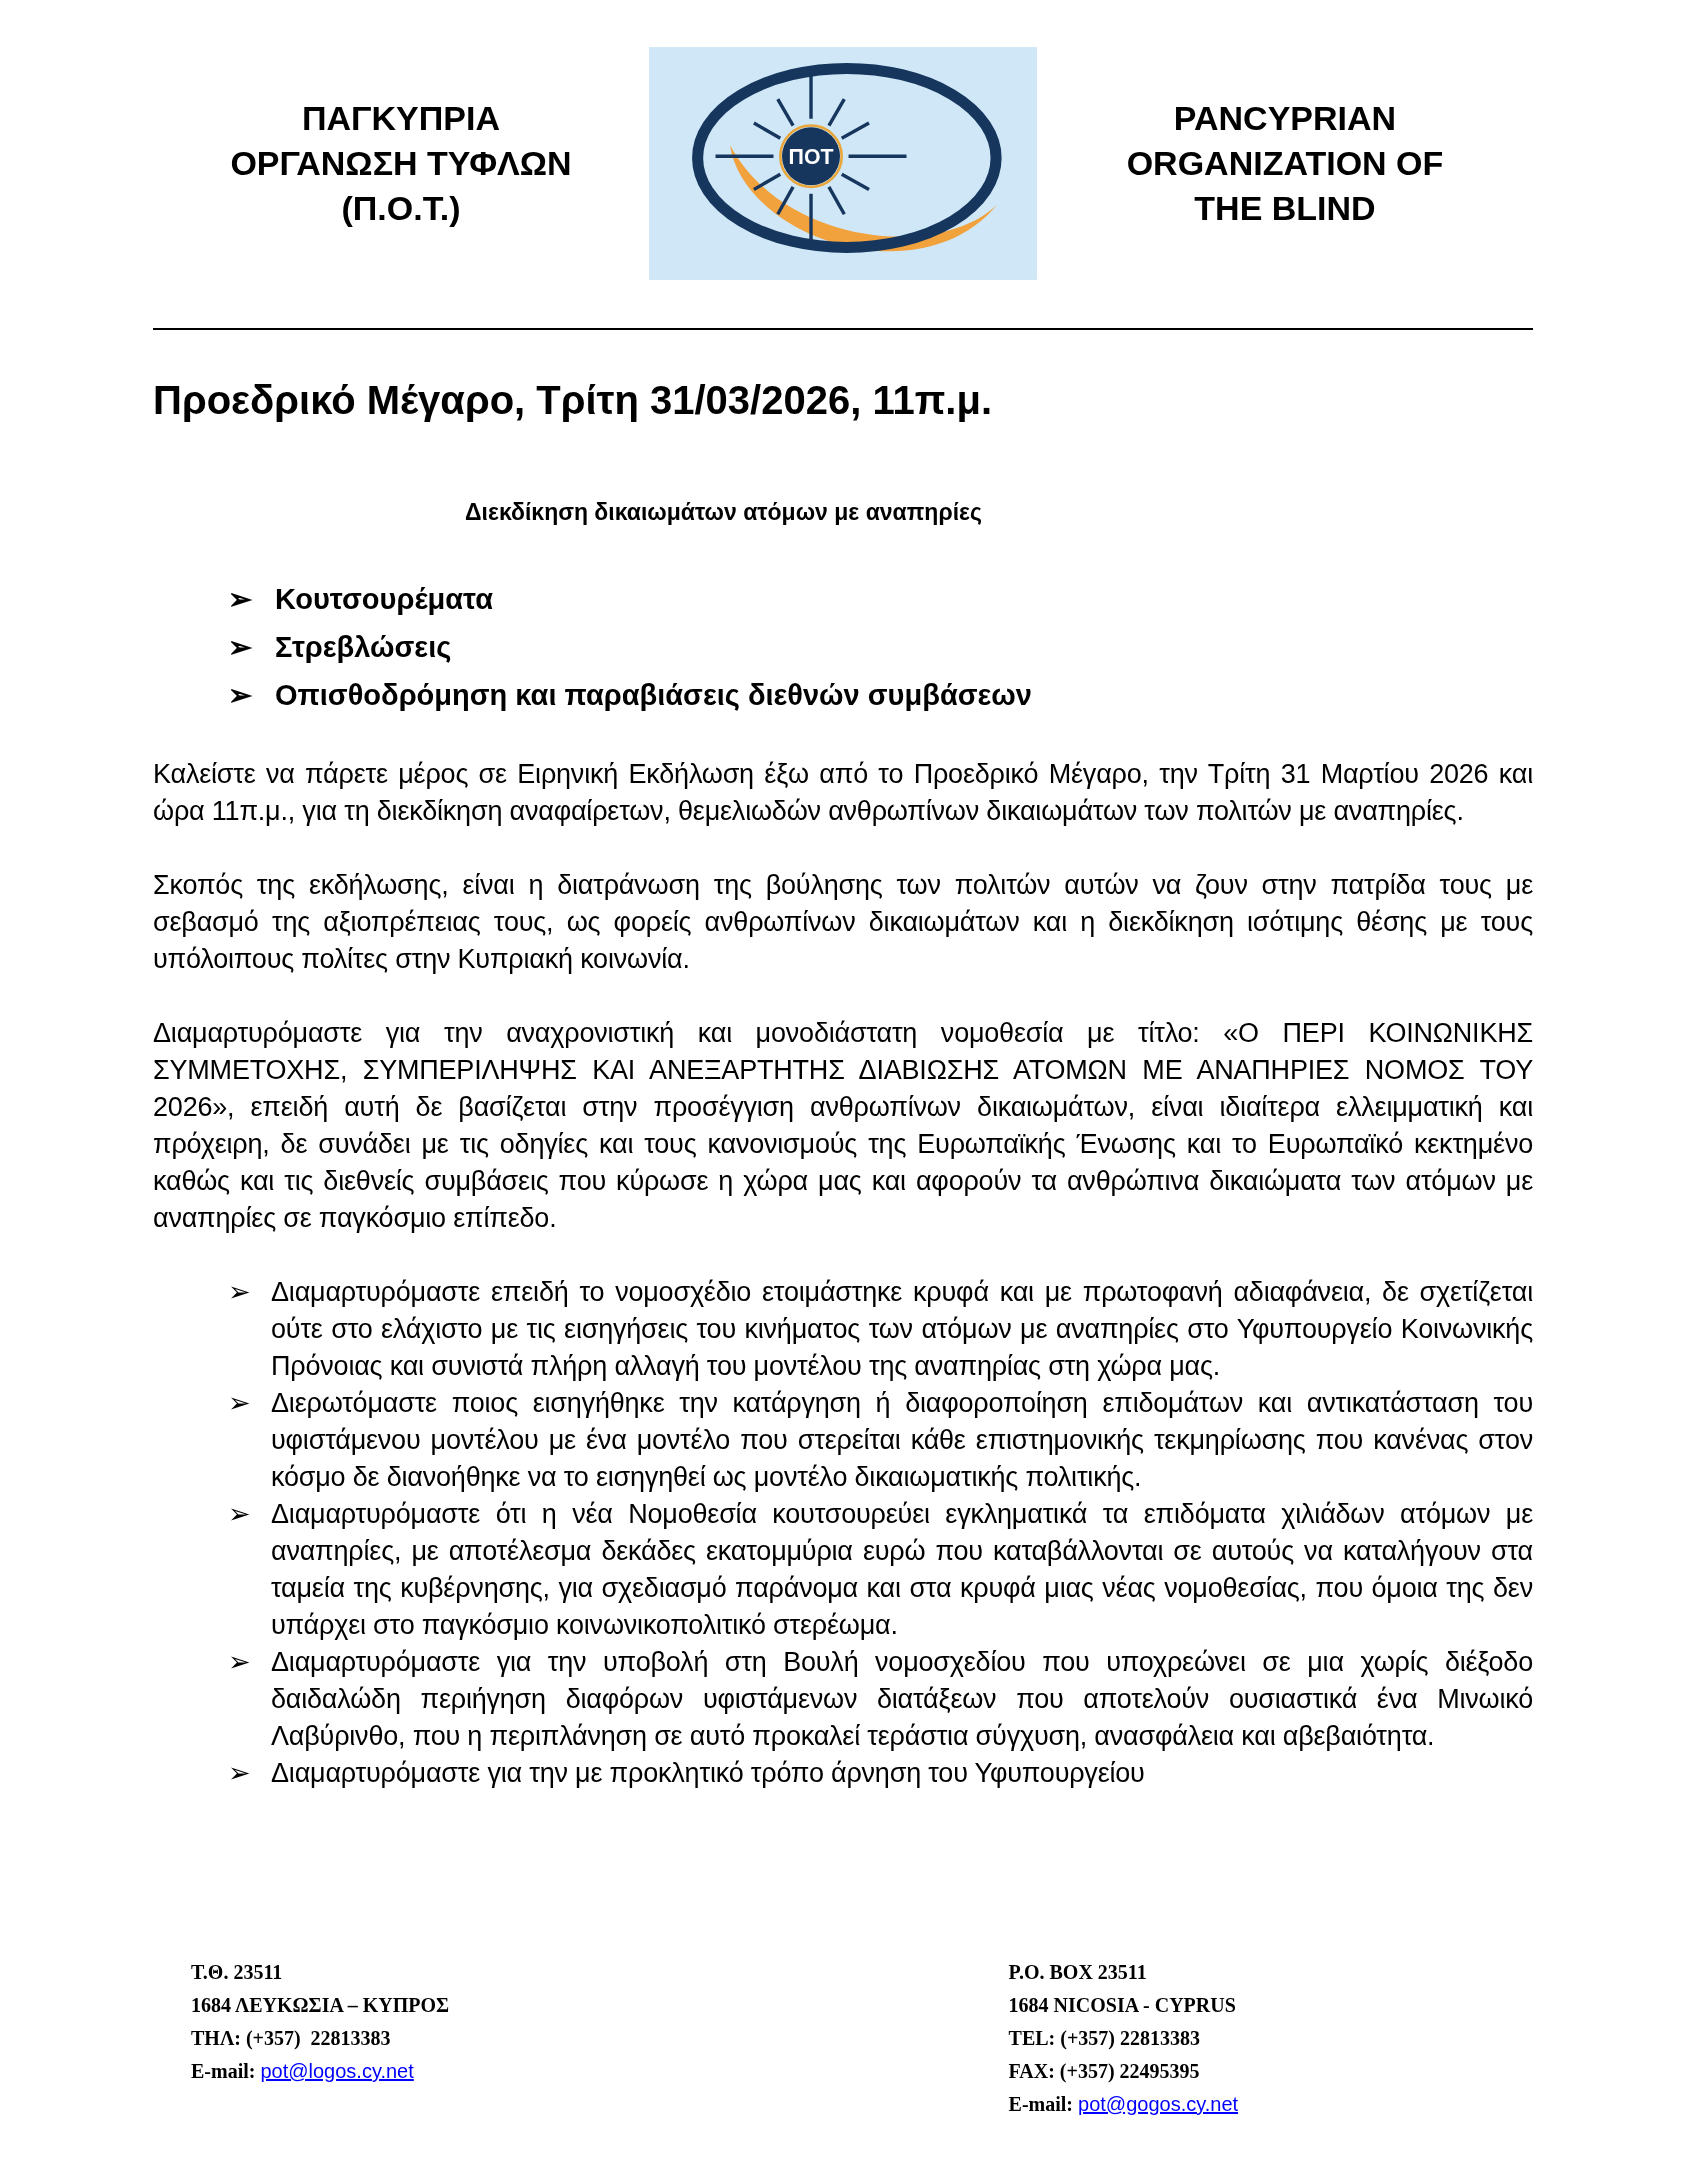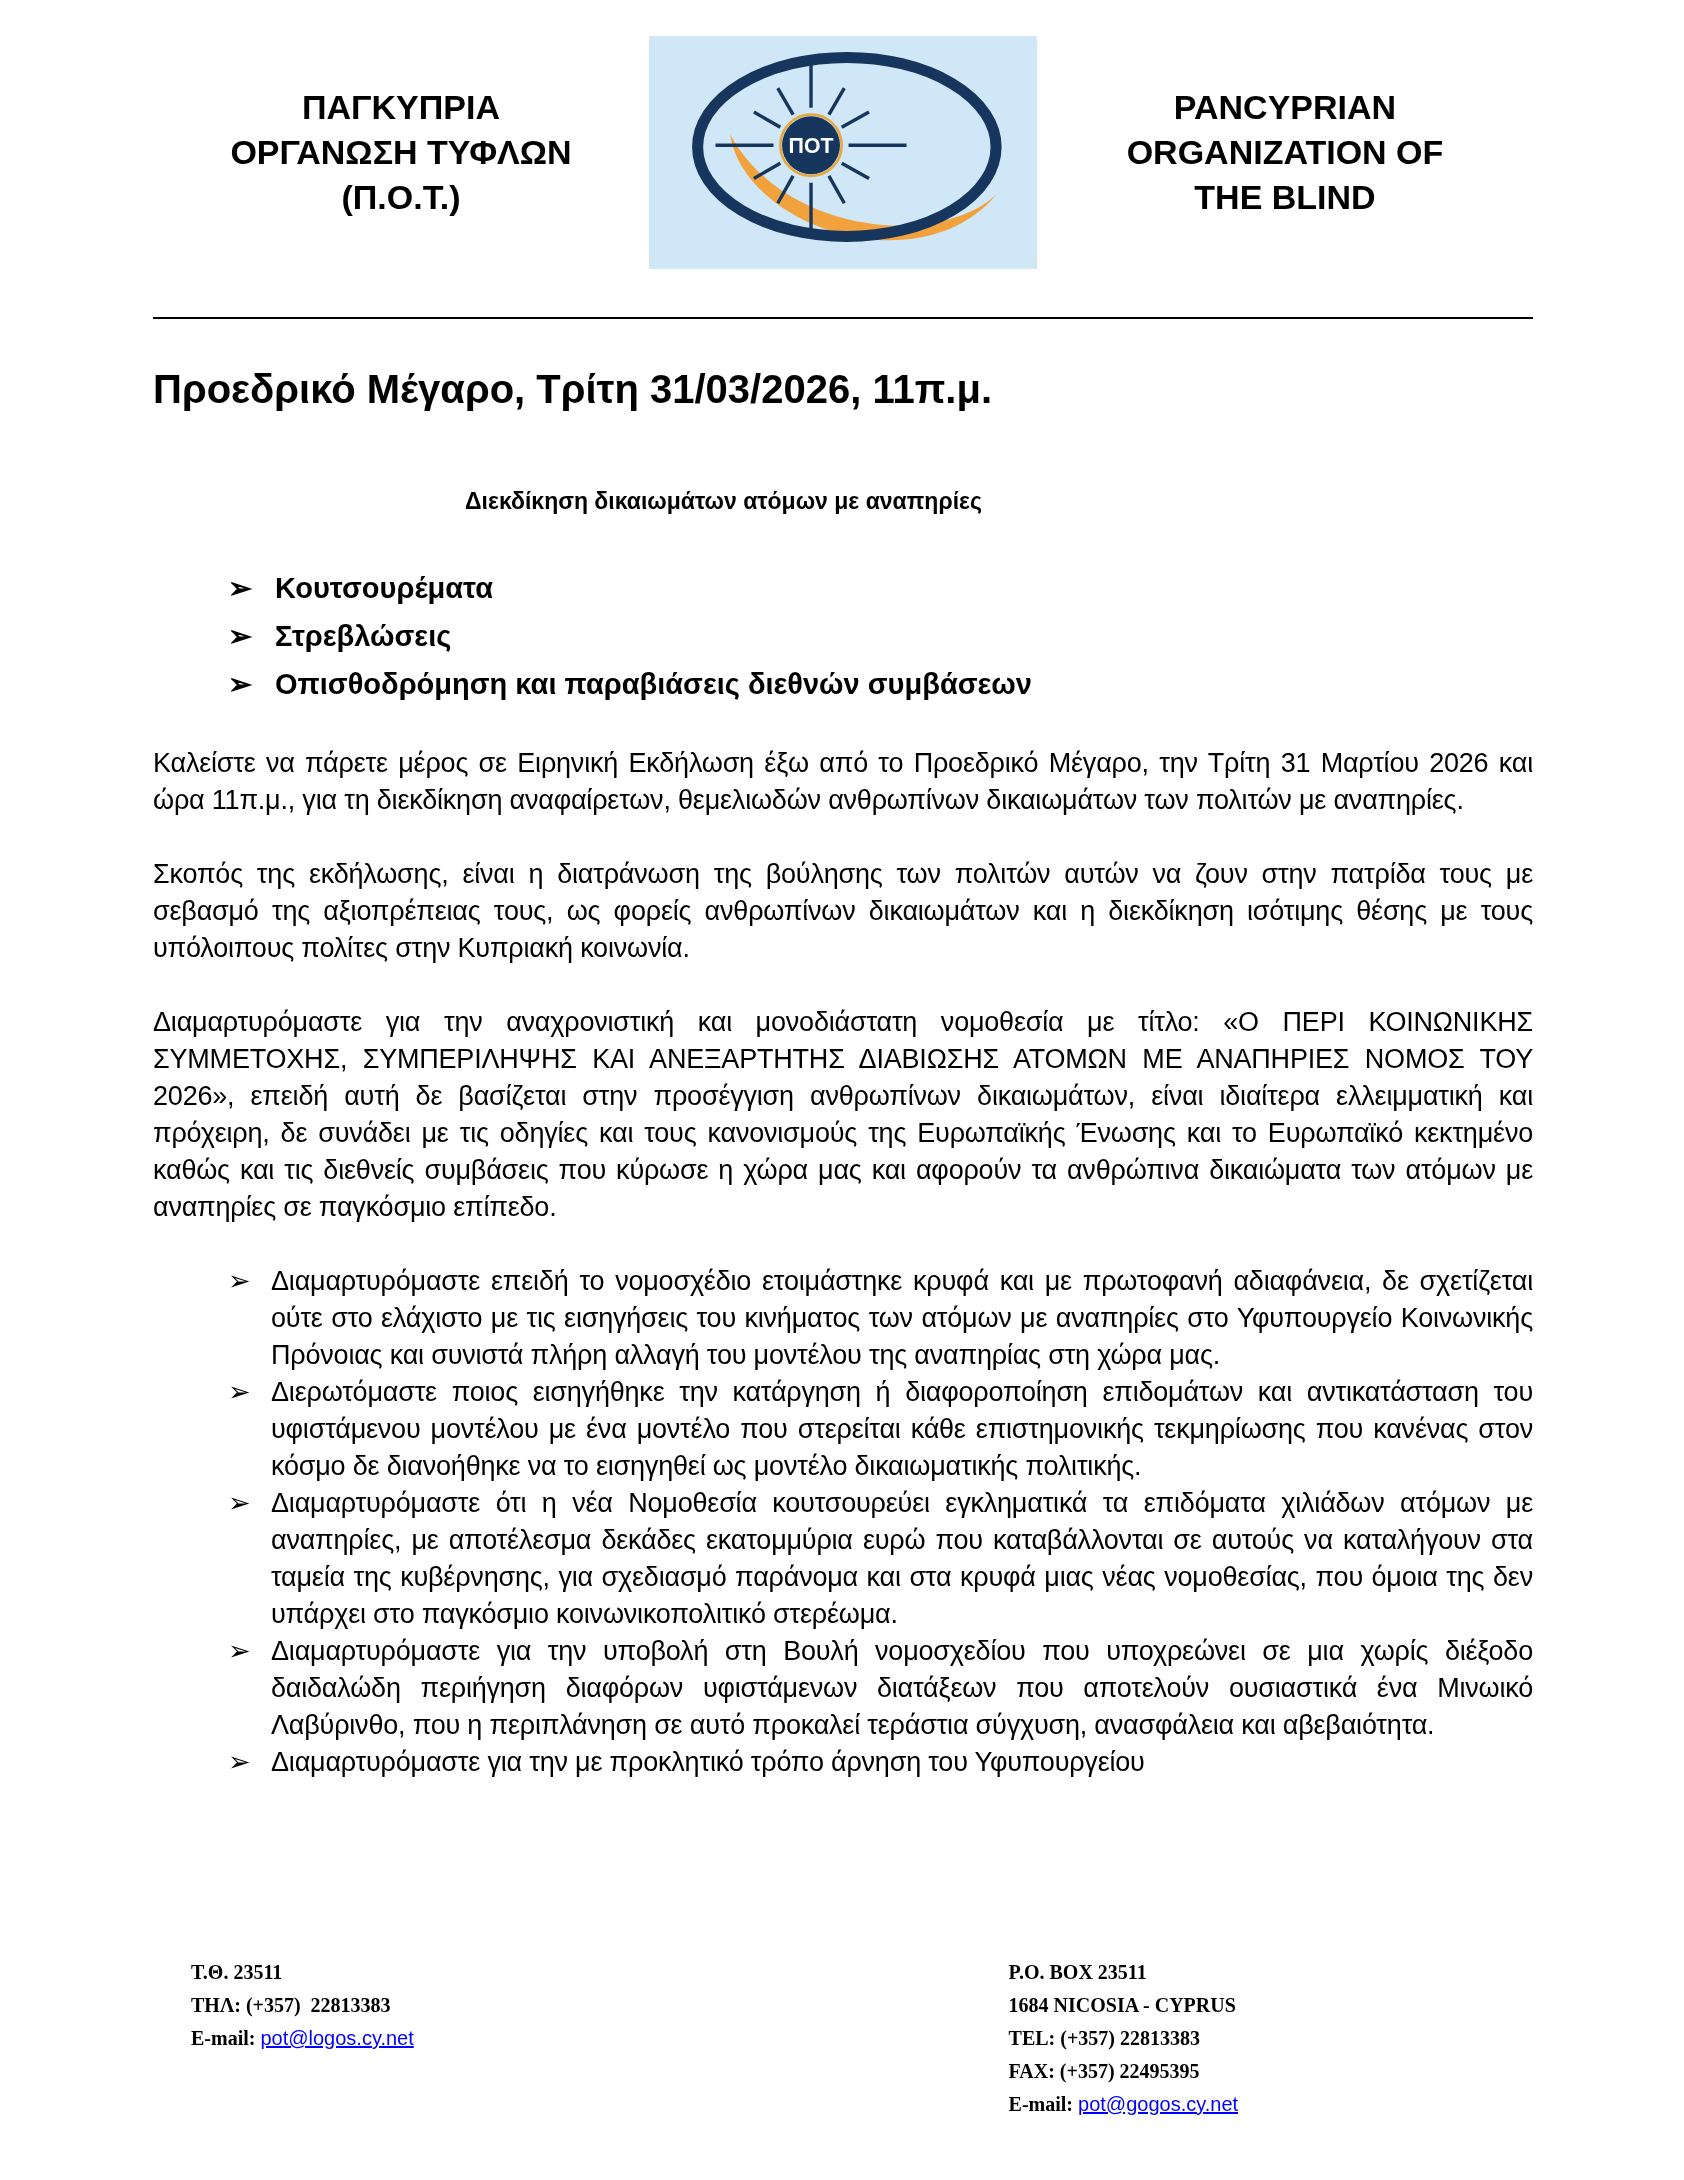--- a/index.html
+++ b/index.html
@@ -1,21 +1,21 @@
 <!DOCTYPE html>
 <html lang="el" style="--link: #0000ff; --logo_bg: #cfe7f7; --navy: #17365d; --orange: #f2a23c; --ring: #e9a63b; --monogram_text: #ffffff;font-size:13.6px"><head>
 <meta charset="utf-8">
 <style>
   html,body{margin:0;padding:0;background:#ffffff;}
   .page{
     position:relative;
     width:1685px;
     height:2181px;
     box-sizing:border-box;
-    padding:36px 152px 60px 153px;
+    padding:47px 152px 60px 153px;
     background:#ffffff;
     display:flex;
     flex-direction:column;
     overflow:hidden;
     font-family:"Liberation Sans", sans-serif;
     color:#000000;
   }
   
   .letterhead{display:flex;align-items:center;}
   .org{flex:1;text-align:center;font-weight:bold;font-size:34px;line-height:45px;}
@@ -148,20 +148,21 @@
     </li>
     <li>
       <span class="marker">➢</span>
       <span class="txt">Διαμαρτυρόμαστε για την με προκλητικό τρόπο άρνηση του Υφυπουργείου</span>
     </li>
   </ul>
 
   <footer class="contact-footer">
     <div class="f-col-left">
       <div>Τ.Θ. 23511</div>
+      <div>1684 ΛΕΥΚΩΣΙΑ – ΚΥΠΡΟΣ</div>
       <div>ΤΗΛ: (+357)&nbsp; 22813383</div>
       <div>
         <span>E-mail:</span>
         <a class="email">pot@logos.cy.net</a>
       </div>
     </div>
     <div class="f-col-right">
       <div>P.O. BOX 23511</div>
       <div>1684 NICOSIA - CYPRUS</div>
       <div>TEL: (+357) 22813383</div>

